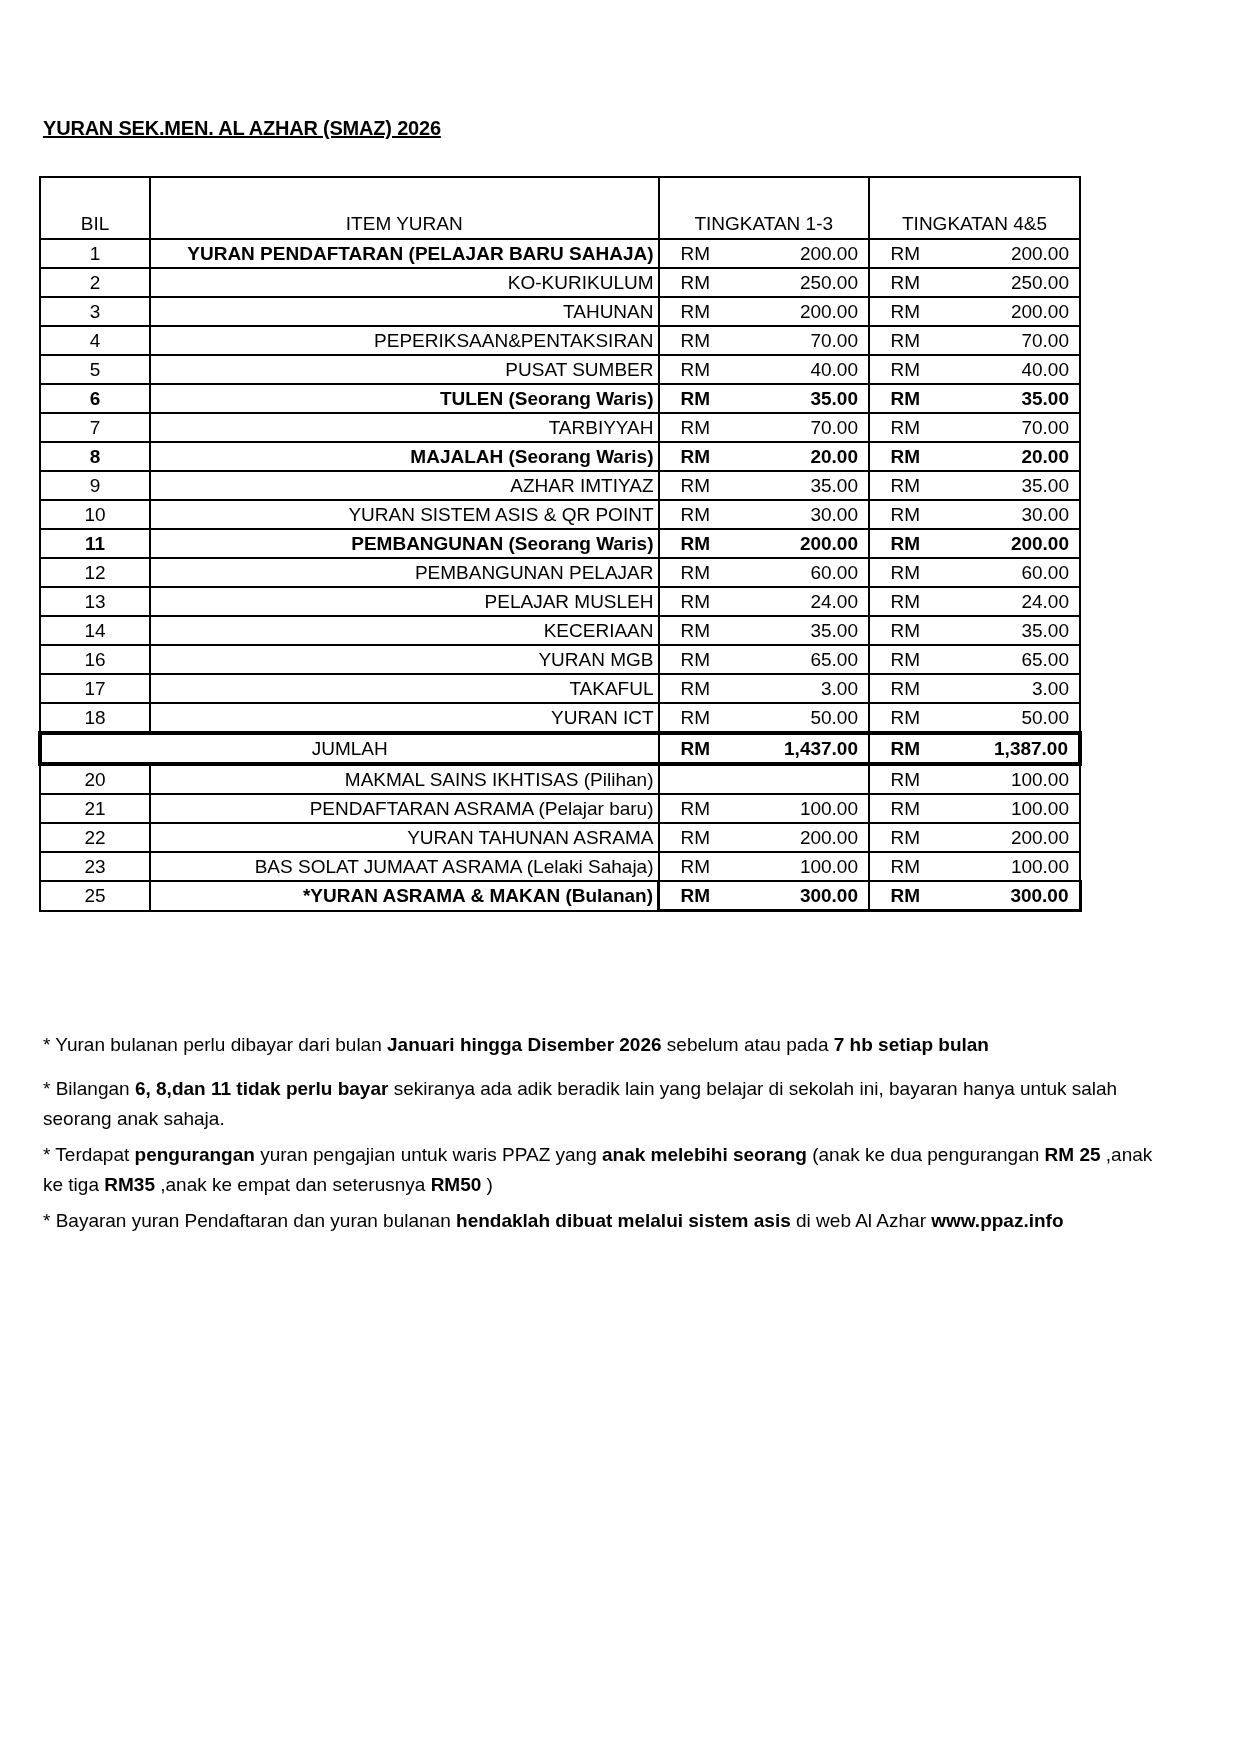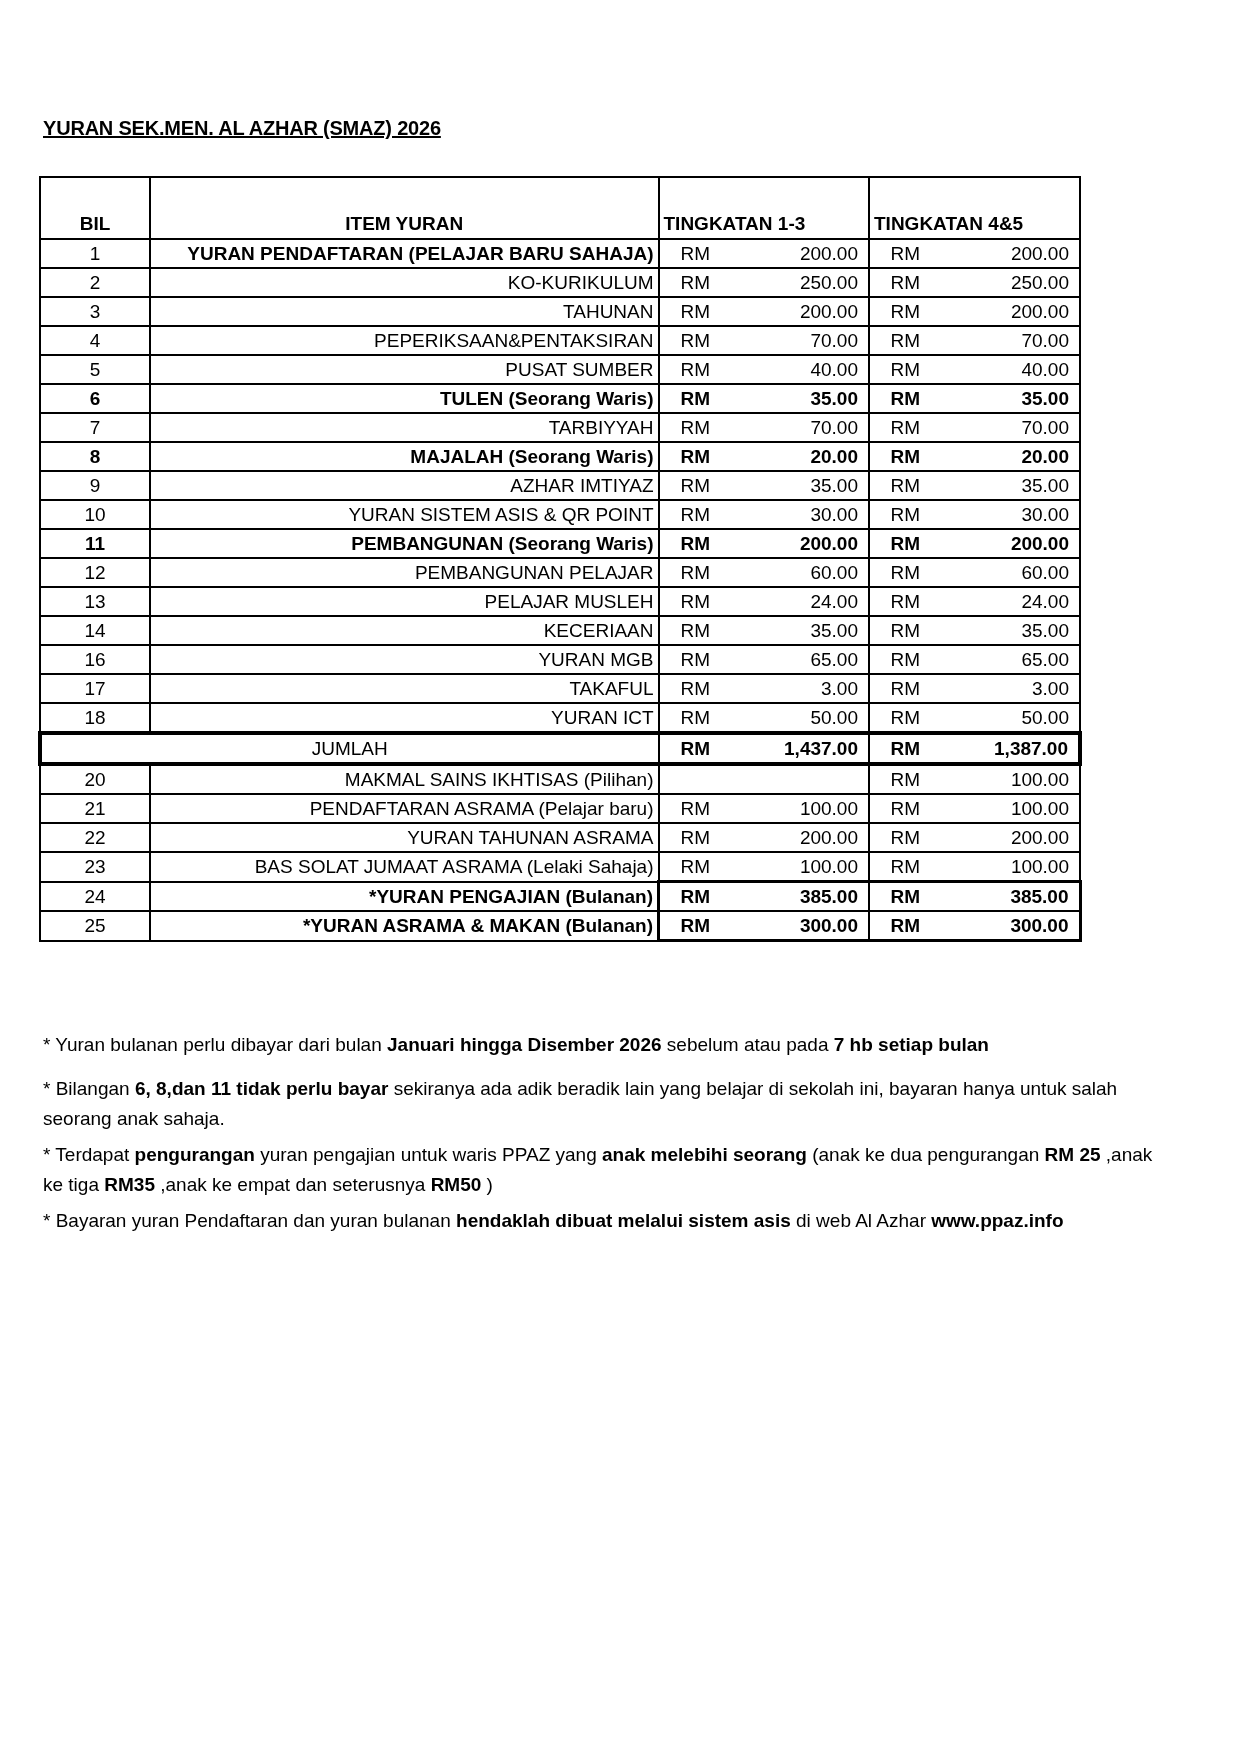--- a/index.html
+++ b/index.html
@@ -1,25 +1,25 @@
 <!DOCTYPE html>
 <html><head>
 <meta charset="utf-8">
 <style>
   html, body { margin: 0; padding: 0; background: #ffffff; }
   body { width: 1240px; height: 1754px; position: relative; font-family: "Liberation Sans", sans-serif; color: #000; }
   .title { position: absolute; left: 43px; top: 117px; font-size: 20px; font-weight: bold; text-decoration: underline; letter-spacing: -0.2px; }
   table.fees { position: absolute; left: 38px; top: 176px; border-collapse: collapse; font-size: 19px; }
   table.fees td, table.fees th { border: 2px solid #000; padding: 0 4px; height: 27px; line-height: 25px; }
-  th { font-weight: bold; vertical-align: bottom; height: 58px !important; padding-bottom: 2px !important; }
+  th { font-weight: normal; vertical-align: bottom; height: 58px !important; padding-bottom: 2px !important; }
   .c-bil { width: 100px; text-align: center; }
   .c-item { width: 498px; text-align: right; }
   .c-rm { width: 42px; border-right: none !important; text-align: right; padding-left: 8px !important; margin-left: 14px; }
   .c-amt { width: 140px; border-left: none !important; text-align: right; padding-right: 10px !important; }
-  th.c-t { width: 200px; text-align: left; }
+  th.c-t { width: 200px; text-align: center; }
   tr.bold td { font-weight: bold; }
   tr.total td { border-top: 4px solid #000; border-bottom: 4px solid #000; }
   tr.total td.c-total-label { text-align: center; border-left: 4px solid #000; }
   tr.total td.bold-cell { font-weight: bold; }
   tr.monthly td.c-rm, tr.monthly td.c-amt { font-weight: bold; }
   tr.monthly-first td.c-rm-1 { border-top: 3px solid #000; }
   tr.monthly td.c-rm-1 { border-left: 3px solid #000 !important; }
   tr.monthly td.c-amt-2 { border-right: 3px solid #000 !important; }
   tr.monthly-last td.c-rm, tr.monthly-last td.c-amt { border-bottom: 3px solid #000; }
   tr.monthly-first td.c-rm, tr.monthly-first td.c-amt { border-top: 3px solid #000; }
@@ -210,28 +210,20 @@
         <td class="c-amt c-amt-2">200.00</td>
       </tr>
       <tr>
         <td class="c-bil">23</td>
         <td class="c-item">BAS SOLAT JUMAAT ASRAMA (Lelaki Sahaja)</td>
         <td class="c-rm c-rm-1">RM</td>
         <td class="c-amt c-amt-1">100.00</td>
         <td class="c-rm c-rm-2">RM</td>
         <td class="c-amt c-amt-2">100.00</td>
       </tr>
-      <tr class="monthly monthly-first">
-        <td class="c-bil">24</td>
-        <td class="c-item" style="font-weight: bold;">*YURAN PENGAJIAN (Bulanan)</td>
-        <td class="c-rm c-rm-1">RM</td>
-        <td class="c-amt c-amt-1">385.00</td>
-        <td class="c-rm c-rm-2">RM</td>
-        <td class="c-amt c-amt-2">385.00</td>
-      </tr>
       <tr class="monthly monthly-last">
         <td class="c-bil">25</td>
         <td class="c-item" style="font-weight: bold;">*YURAN ASRAMA &amp; MAKAN (Bulanan)</td>
         <td class="c-rm c-rm-1">RM</td>
         <td class="c-amt c-amt-1">300.00</td>
         <td class="c-rm c-rm-2">RM</td>
         <td class="c-amt c-amt-2">300.00</td>
       </tr>
     </tbody>
 </table>

